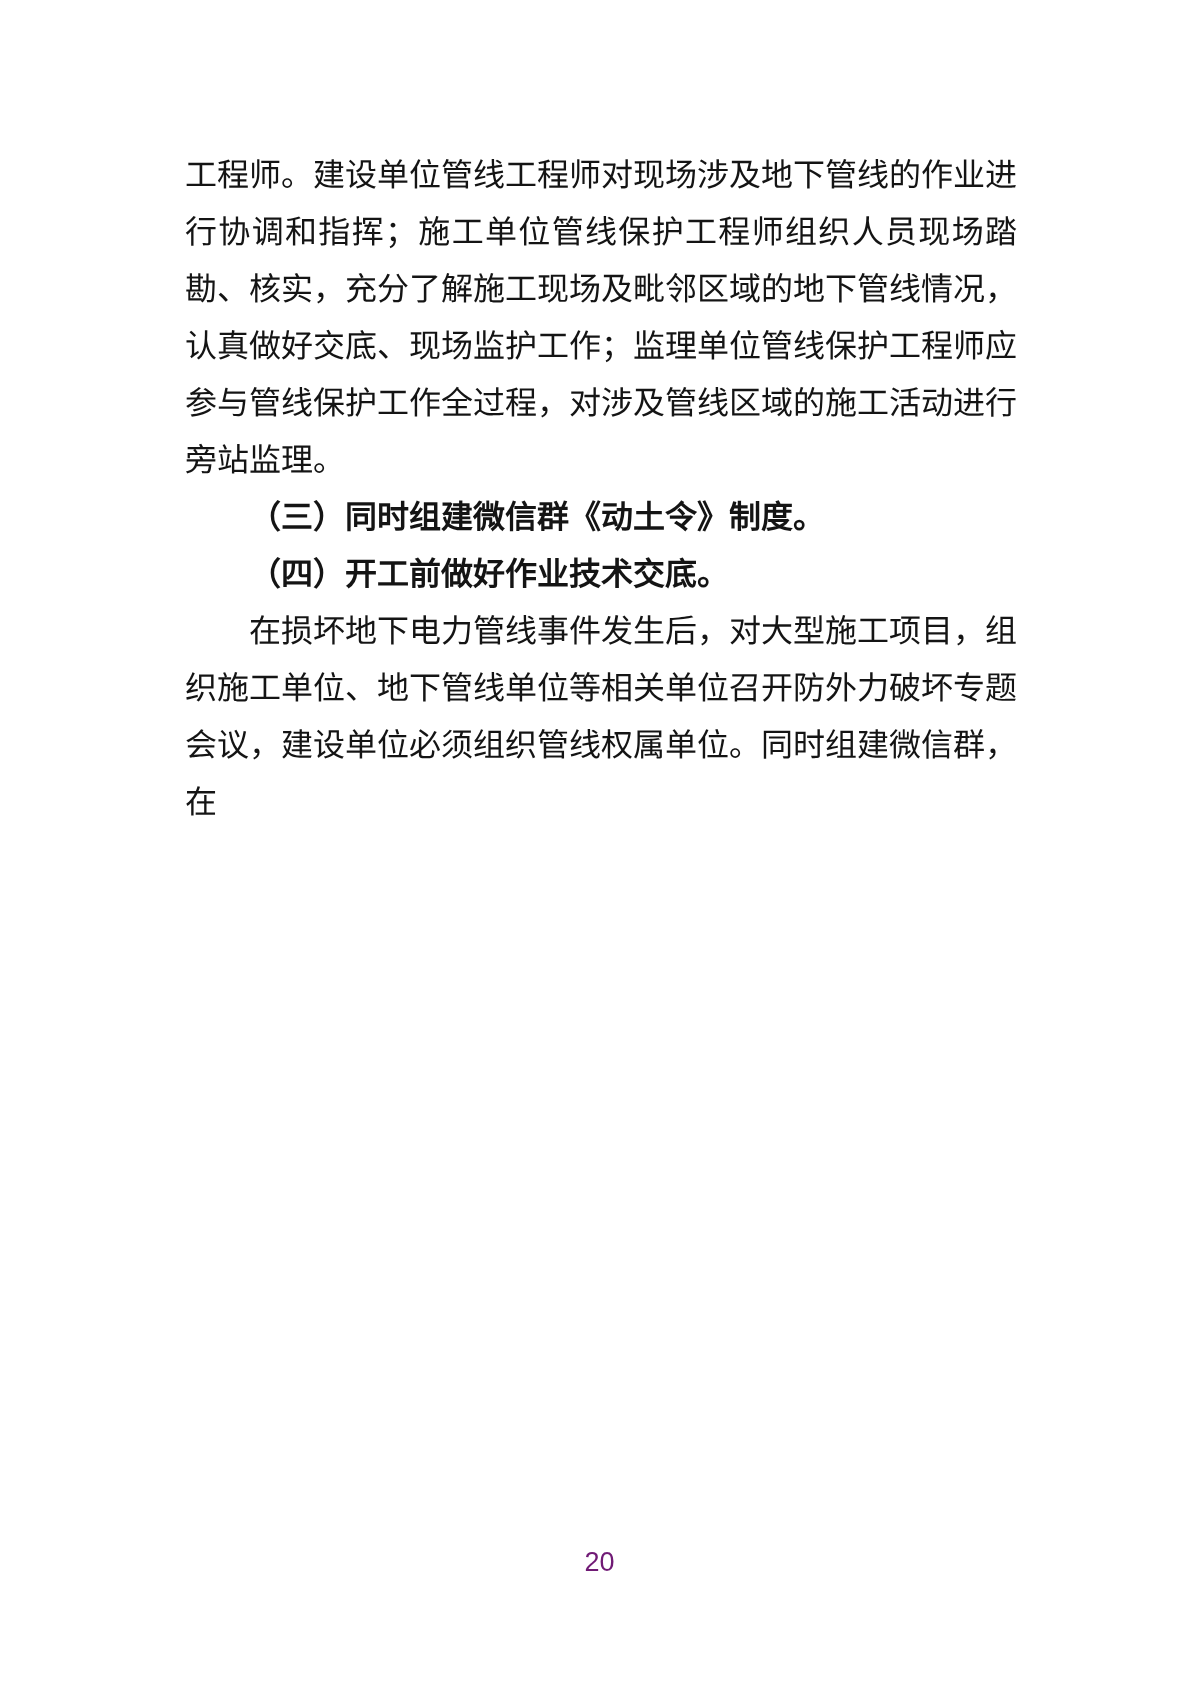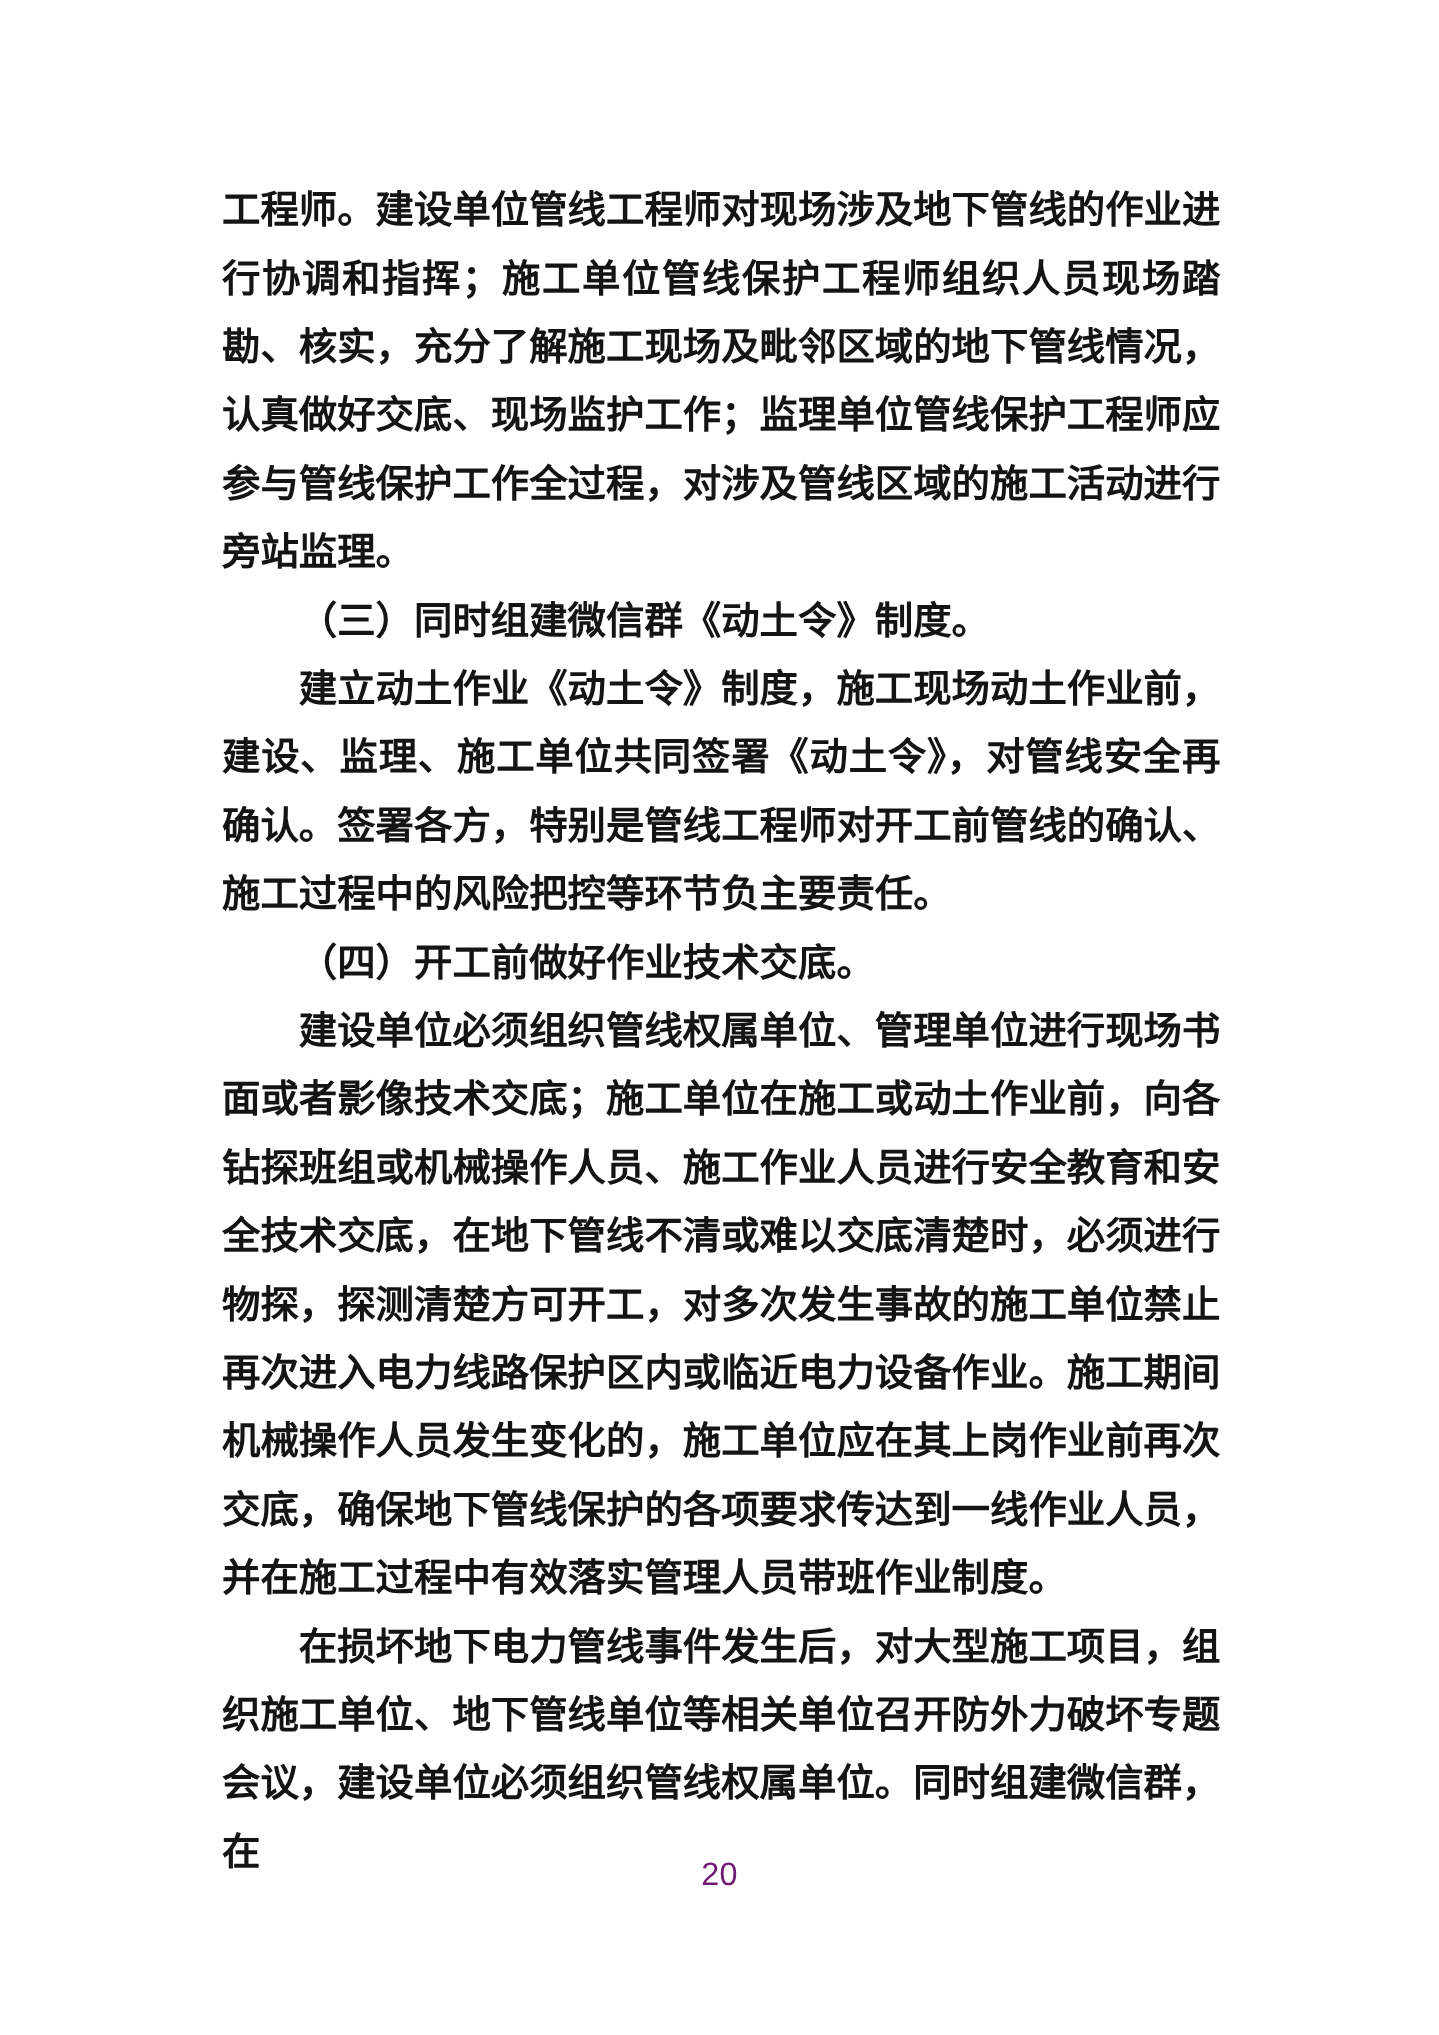--- a/index.html
+++ b/index.html
@@ -25,21 +25,21 @@
     padding: 0;
     font-size: 32px;
     line-height: 57px;
     color: #141414;
     text-align: justify;
     text-justify: inter-character;
     word-break: break-all;
   }
   .para.body {
     font-family: "Liberation Serif", "DejaVu Serif", serif;
-    font-weight: 700;
+    font-weight: 400;
   }
   .para.indent {
     text-indent: 64px;
   }
   .para.noindent {
     text-indent: 0;
   }
   .para.heading {
     font-family: "Liberation Sans", "DejaVu Sans", sans-serif;
     font-weight: 700;
@@ -57,19 +57,17 @@
     color: #701a75;
   }
 </style>
 </head>
 <body>
 
 <div class="page">
   <div class="content">
     <p class="para body noindent">工程师。建设单位管线工程师对现场涉及地下管线的作业进行协调和指挥；施工单位管线保护工程师组织人员现场踏勘、核实，充分了解施工现场及毗邻区域的地下管线情况，认真做好交底、现场监护工作；监理单位管线保护工程师应参与管线保护工作全过程，对涉及管线区域的施工活动进行旁站监理。</p>
     <p class="para heading">（三）同时组建微信群《动土令》制度。</p>
-    <p class="para body indent">建立动土作业《动土令》制度，施工现场动土作业前，建设、监理、施工单位共同签署《动土令》，对管线安全再确认。签署各方，特别是管线工程师对开工前管线的确认、施工过程中的风险把控等环节负主要责任。</p>
     <p class="para heading">（四）开工前做好作业技术交底。</p>
-    <p class="para body indent">建设单位必须组织管线权属单位、管理单位进行现场书面或者影像技术交底；施工单位在施工或动土作业前，向各钻探班组或机械操作人员、施工作业人员进行安全教育和安全技术交底，在地下管线不清或难以交底清楚时，必须进行物探，探测清楚方可开工，对多次发生事故的施工单位禁止再次进入电力线路保护区内或临近电力设备作业。施工期间机械操作人员发生变化的，施工单位应在其上岗作业前再次交底，确保地下管线保护的各项要求传达到一线作业人员，并在施工过程中有效落实管理人员带班作业制度。</p>
     <p class="para body indent">在损坏地下电力管线事件发生后，对大型施工项目，组织施工单位、地下管线单位等相关单位召开防外力破坏专题会议，建设单位必须组织管线权属单位。同时组建微信群，在</p>
   </div>
   <div class="page-number">20</div>
 </div>
 
 </body></html>

